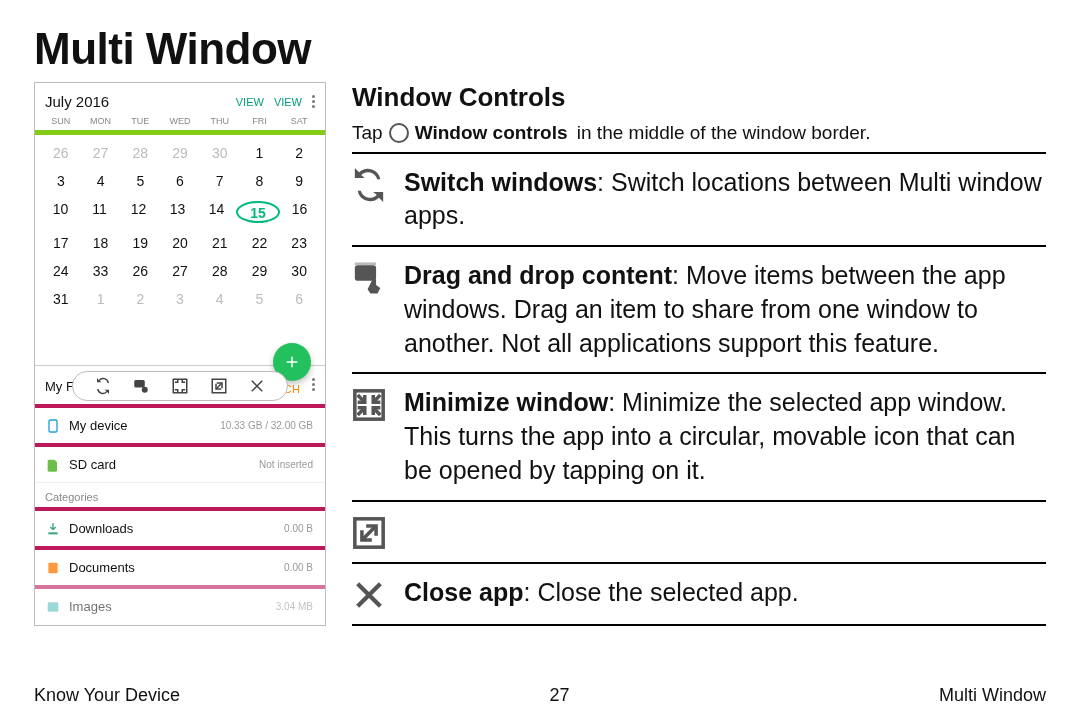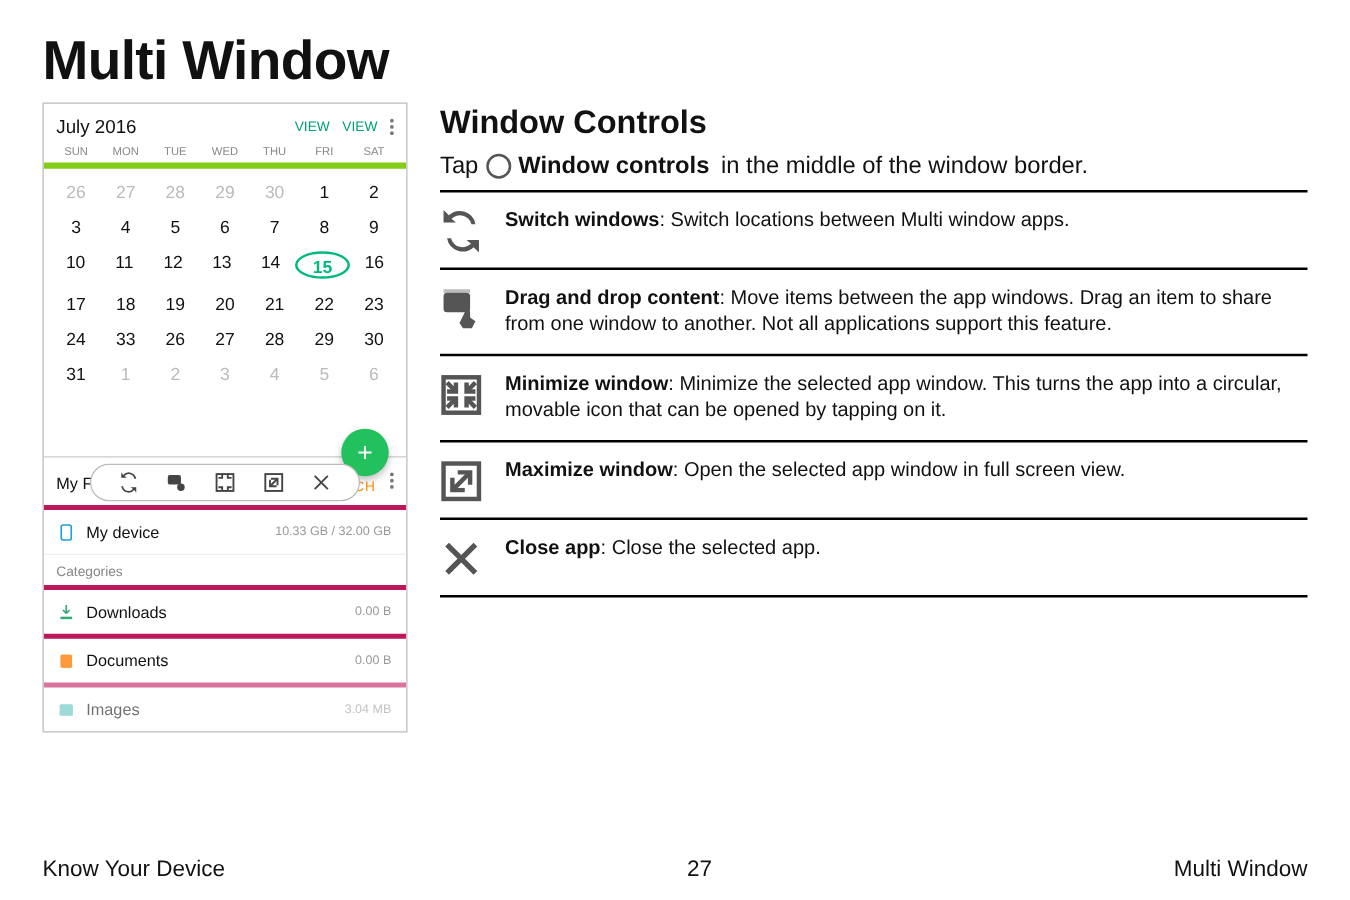--- a/index.html
+++ b/index.html
@@ -108,21 +108,21 @@
     width: 20px; height: 20px; border: 2px solid #555; border-radius: 50%; display: inline-block; margin: 0 4px;
   }
   .rule { border-top: 2px solid #000; }
   .def-row {
     display: flex;
     gap: 18px;
     padding: 12px 0 12px 0;
     border-bottom: 2px solid #000;
   }
   .def-icon { width: 34px; height: 34px; flex-shrink: 0; margin-top: 2px; }
-  .def-text { font-size: 16px; line-height: 1.35; }
+  .def-text { font-size: 25px; line-height: 1.35; }
   .def-text b { font-weight: 800; }
   
   .footer {
     position: absolute;
     left: 34px; right: 34px; bottom: 14px;
     display: flex; justify-content: space-between;
     font-size: 18px;
   }
   svg { display: block; }
 </style>
@@ -252,20 +252,27 @@
           <span class="dots" style="margin-left:8px"><span></span><span></span><span></span></span>
         </span>
       </div>
       <div class="file-row">
         <svg class="ico" viewBox="0 0 24 24">
             <rect x="6" y="3" width="12" height="18" rx="2" fill="none" stroke="#22a0d6" stroke-width="2"></rect>
           </svg>
         <span>My device</span>
         <span class="sub">10.33 GB / 32.00 GB</span>
       </div>
+      <div class="file-row">
+        <svg class="ico" viewBox="0 0 24 24">
+            <path d="M6 4h8l4 4v12a2 2 0 0 1-2 2H6a2 2 0 0 1-2-2V6a2 2 0 0 1 2-2z" fill="#6bbf4a"></path>
+          </svg>
+        <span>SD card</span>
+        <span class="sub">Not inserted</span>
+      </div>
       <div class="sect-label">Categories</div>
       <div class="file-row">
         <svg class="ico" viewBox="0 0 24 24">
             <path d="M12 3v10m0 0l-4-4m4 4l4-4" stroke="#3aa77a" stroke-width="2" fill="none"></path>
             <rect x="5" y="17" width="14" height="3" fill="#3aa77a"></rect>
           </svg>
         <span>Downloads</span>
         <span class="sub">0.00 B</span>
       </div>
       <div class="file-row">
@@ -320,21 +327,20 @@
         <div class="def-text"><b>Minimize window</b><span>: Minimize the selected app window. This turns the app into a circular, movable icon that can be opened by tapping on it.</span></div>
       </div>
 
       <div class="def-row">
         <svg class="def-icon" viewBox="0 0 24 24">
           <rect x="2" y="2" width="20" height="20" fill="none" stroke="#555" stroke-width="2.5"></rect>
           <path d="M8 16L16 8" stroke="#555" stroke-width="2.5"></path>
           <path d="M10 7h7v7" fill="none" stroke="#555" stroke-width="2.5"></path>
           <path d="M14 17H7v-7" fill="none" stroke="#555" stroke-width="2.5"></path>
         </svg>
-        <div class="def-text"><b>Maximize window</b><span>: Open the selected app window in full screen view.</span></div>
       </div>
 
       <div class="def-row">
         <svg class="def-icon" viewBox="0 0 24 24">
           <path d="M4 4l16 16 M20 4L4 20" stroke="#555" stroke-width="3"></path>
         </svg>
         <div class="def-text"><b>Close app</b><span>: Close the selected app.</span></div>
       </div>
     </div>
   </div>

